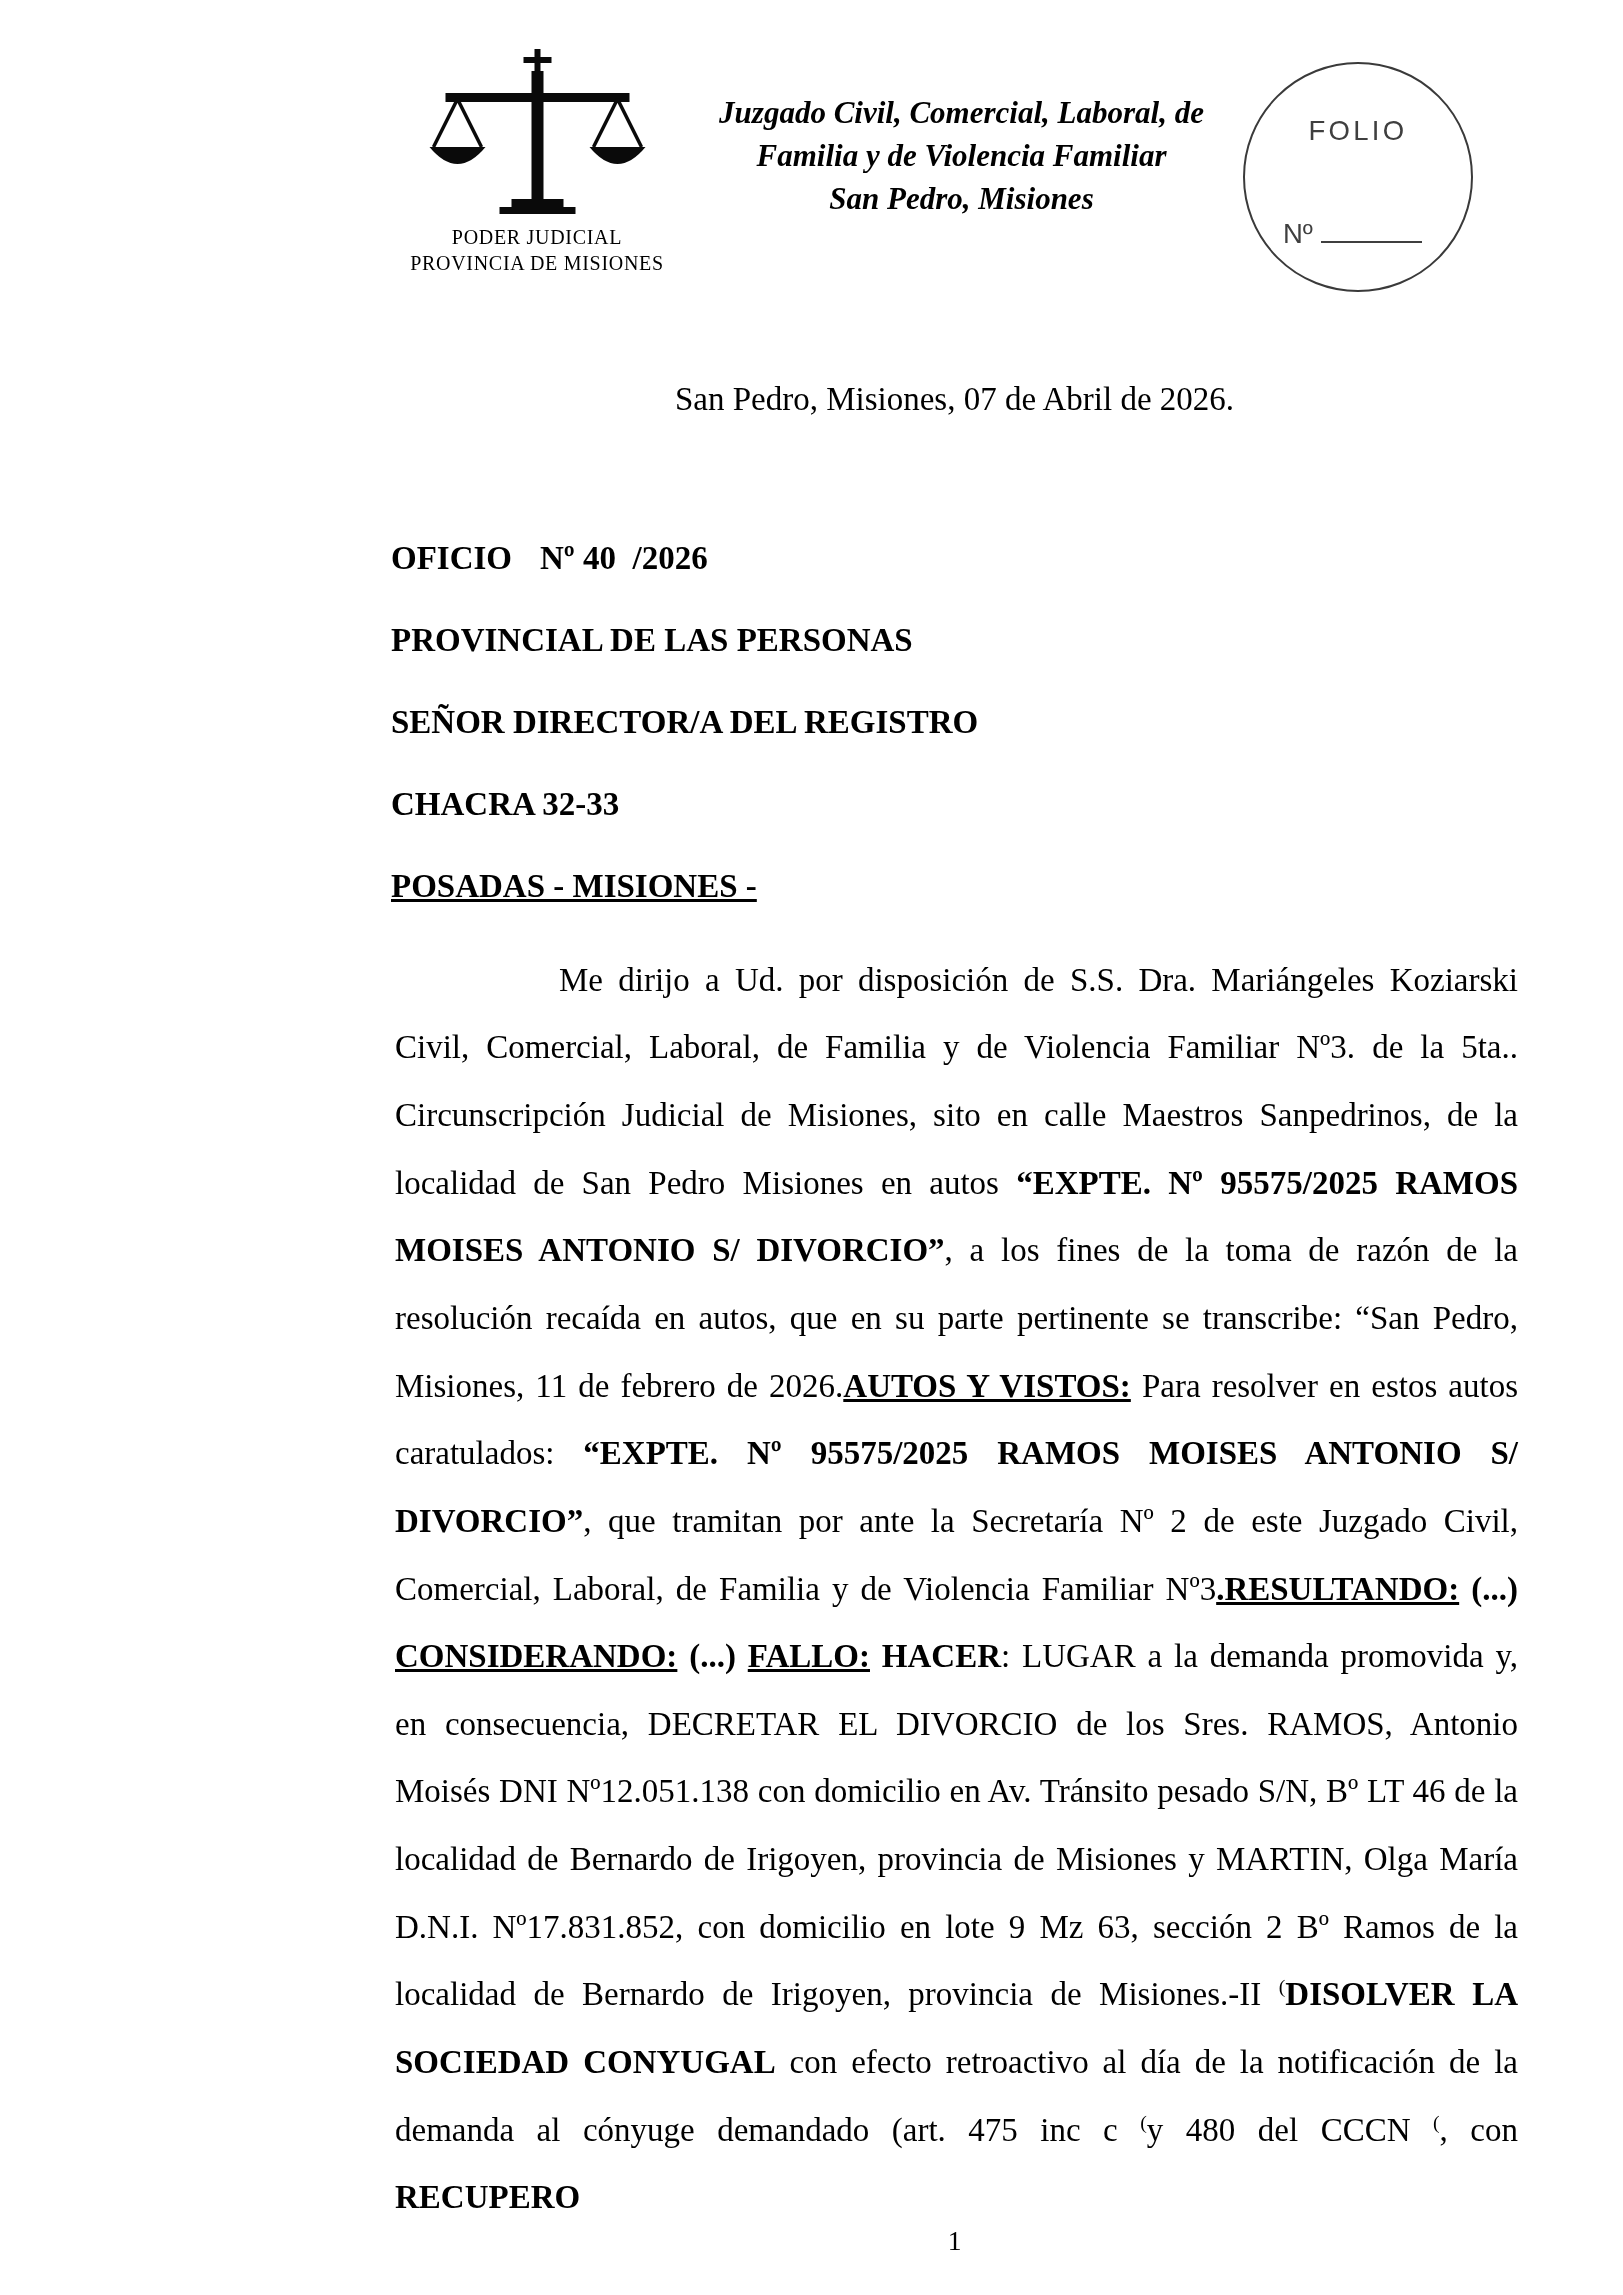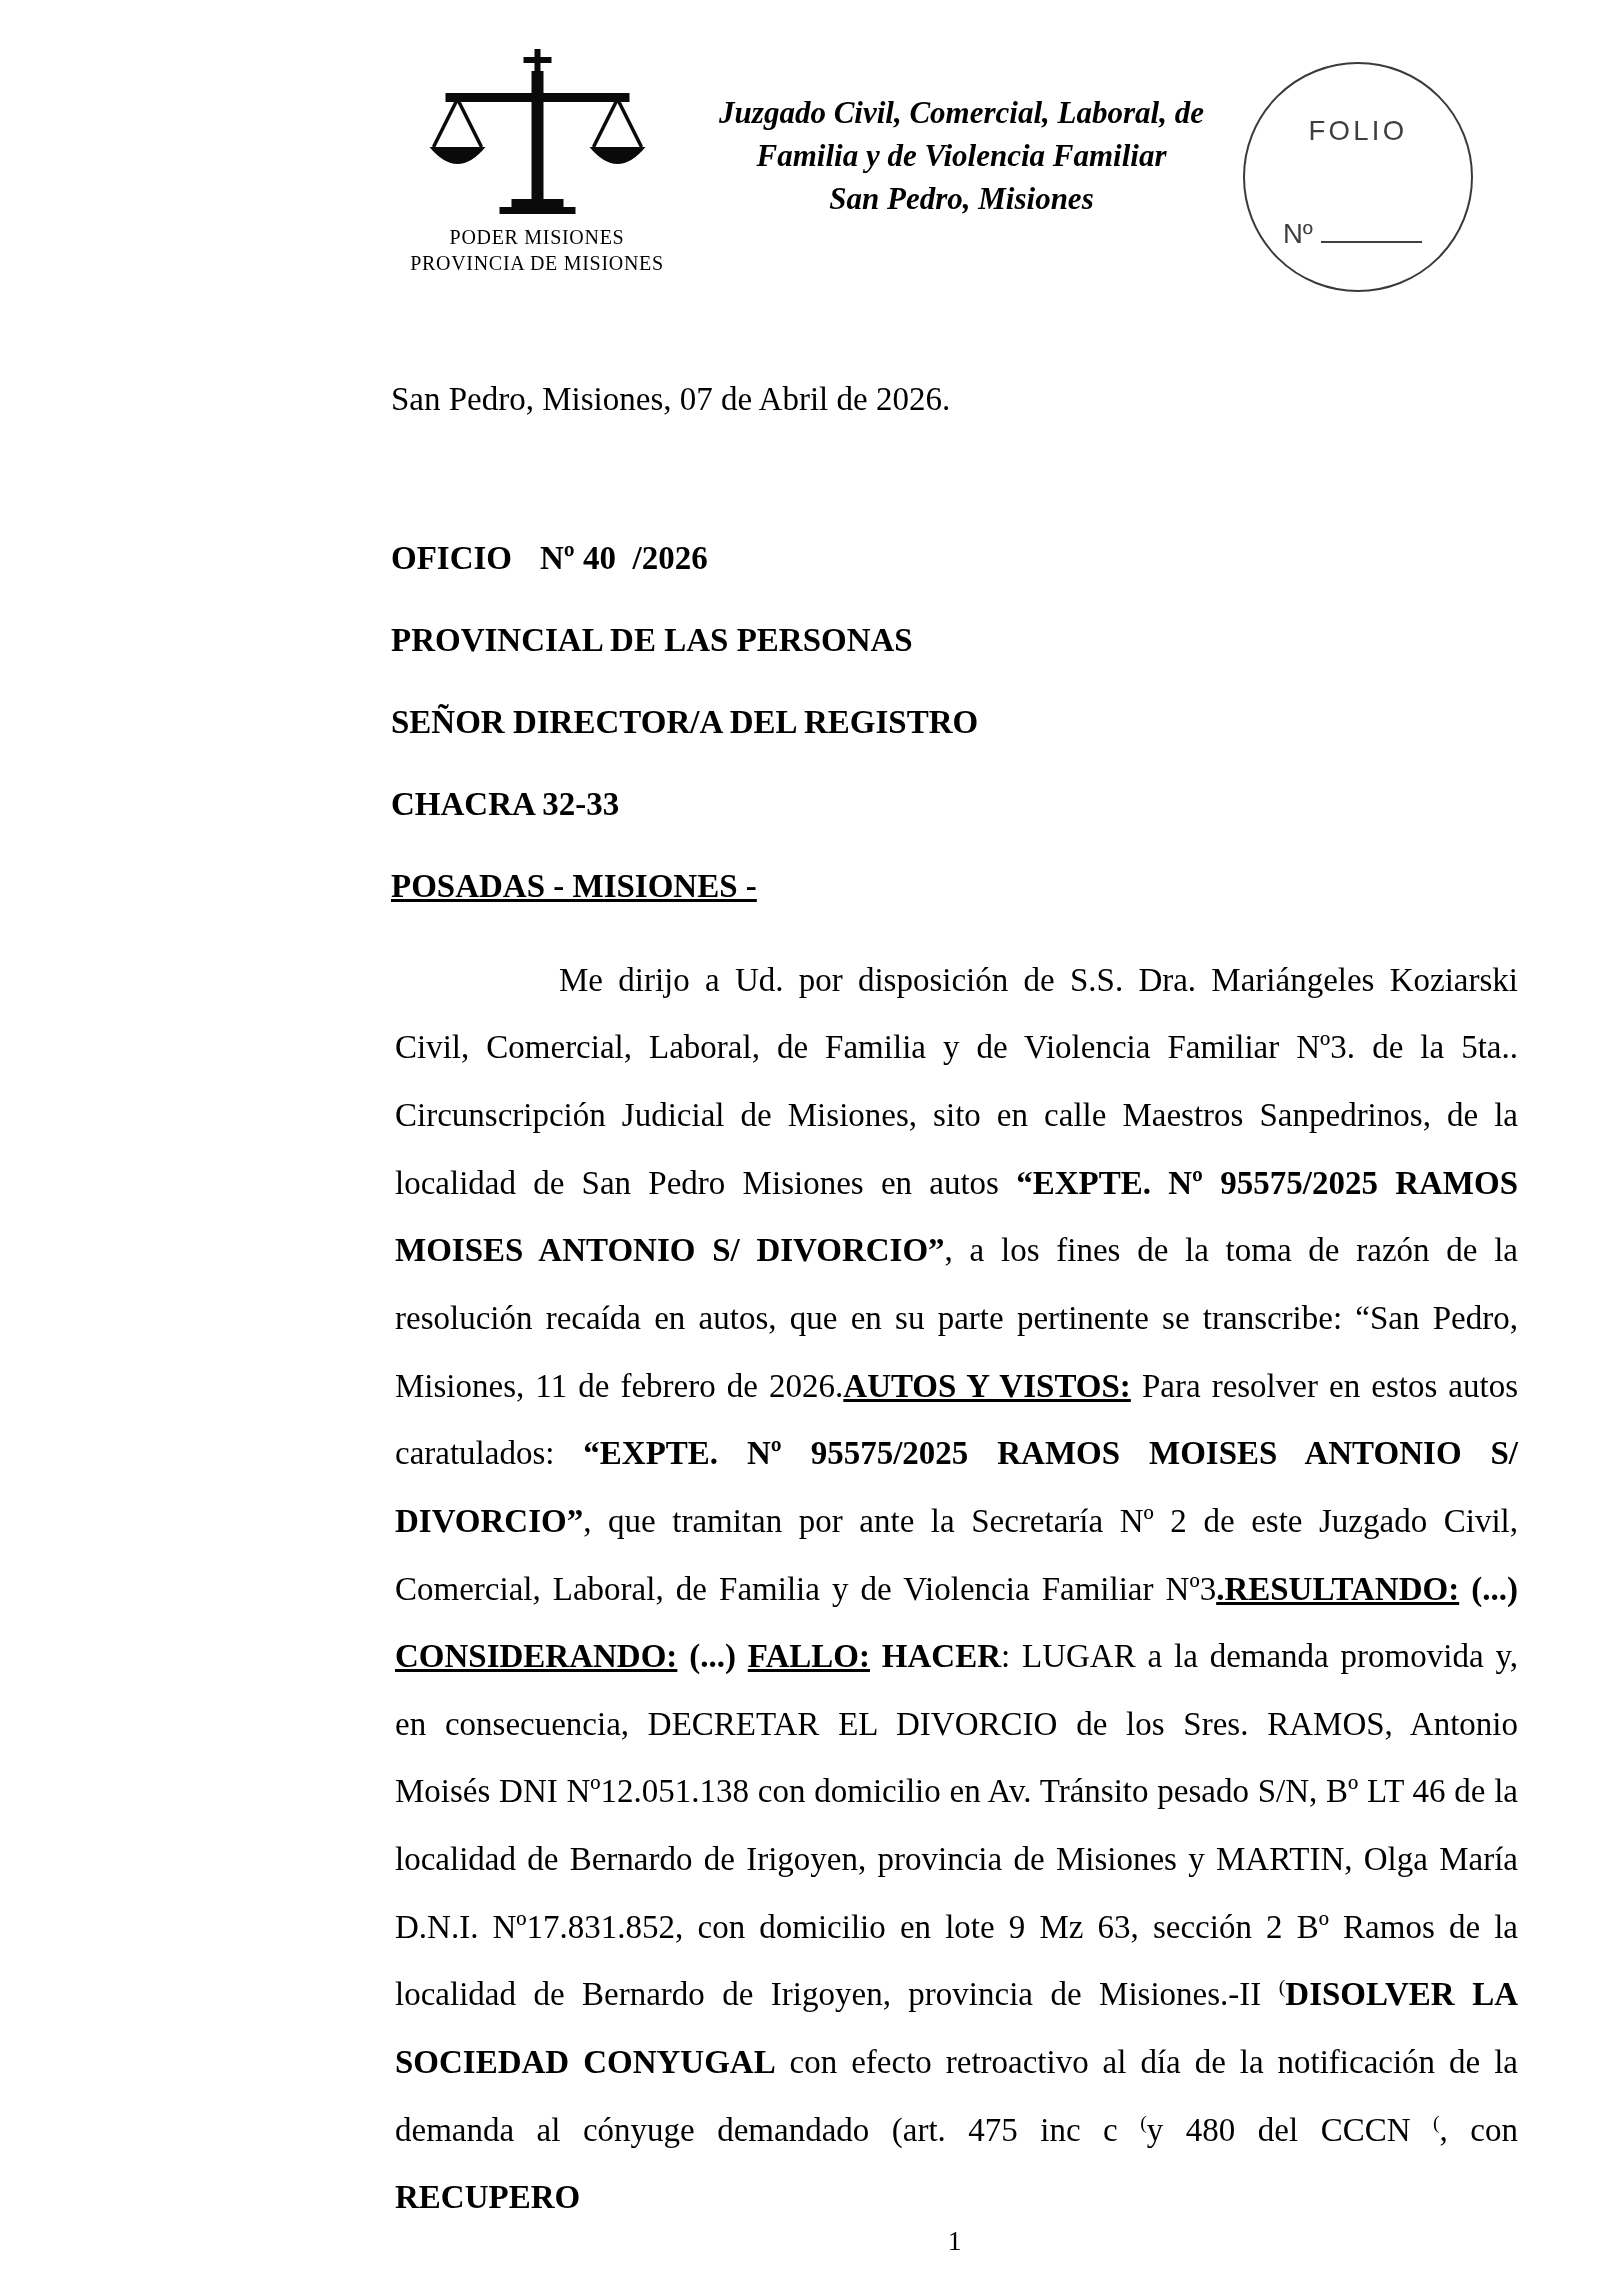--- a/index.html
+++ b/index.html
@@ -66,21 +66,21 @@
     width: 101px; height: 23.6px;
     border-bottom: 2px solid #3f3f3f;
     margin-left: 7.9px;
     vertical-align: baseline;
   }
 
   
   .dateline {
     position: absolute;
     left: 391px; top: 381px; width: 1127px;
-    text-align: left;
+    text-align: center;
     font-size: 33px;
   }
 
   .content {
     position: absolute;
     left: 391px; top: 525px; width: 1127px;
     font-size: 33px;
     line-height: 2.05;
   }
   .recipient p {
@@ -121,21 +121,21 @@
         <path d="M162 98 Q190 132 218 98 Z"></path>
         <rect x="84" y="150" width="52" height="8"></rect>
         <rect x="72" y="158" width="76" height="7"></rect>
       </g>
       <g stroke="#0a0a0a" stroke-width="3.5" fill="none">
         <path d="M30 50 L6 98 M30 50 L54 98"></path>
         <path d="M190 50 L166 98 M190 50 L214 98"></path>
       </g>
     </svg>
     <div class="logo-caption">
-      <div>PODER MISIONES</div>
+      <div>PODER JUDICIAL</div>
       <div>PROVINCIA DE MISIONES</div>
     </div>
   </div>
 
   <div class="court-title">
     <div>Juzgado Civil, Comercial, Laboral, de</div>
     <div>Familia y de Violencia Familiar</div>
     <div>San Pedro, Misiones</div>
   </div>
 

